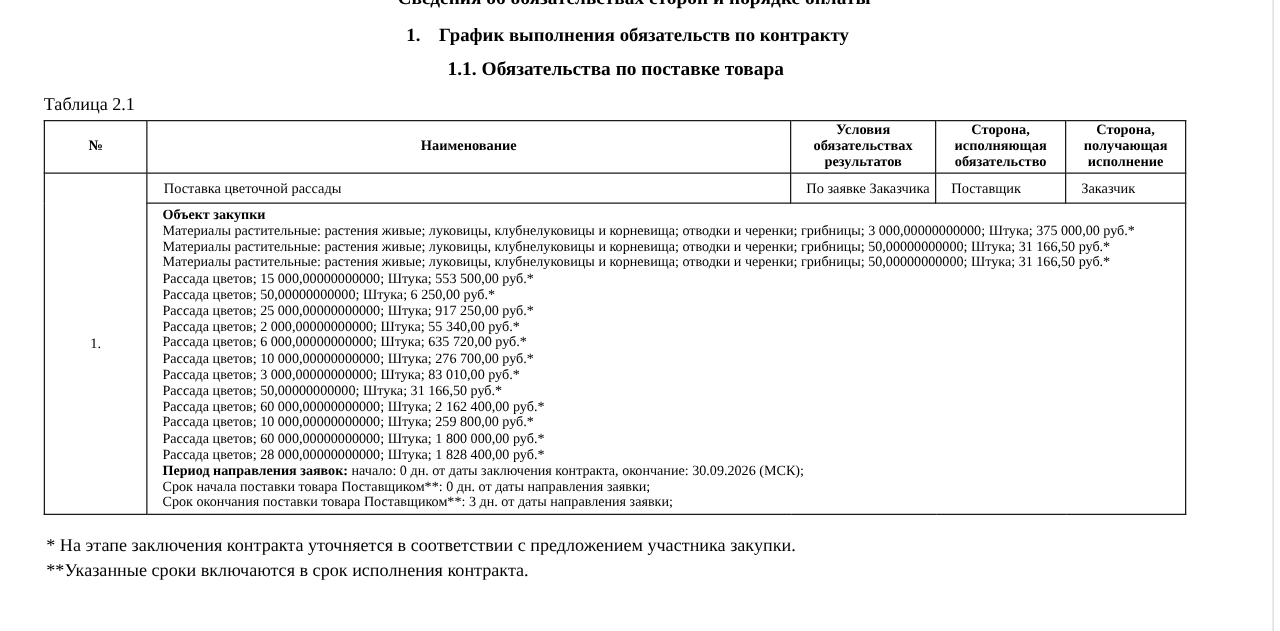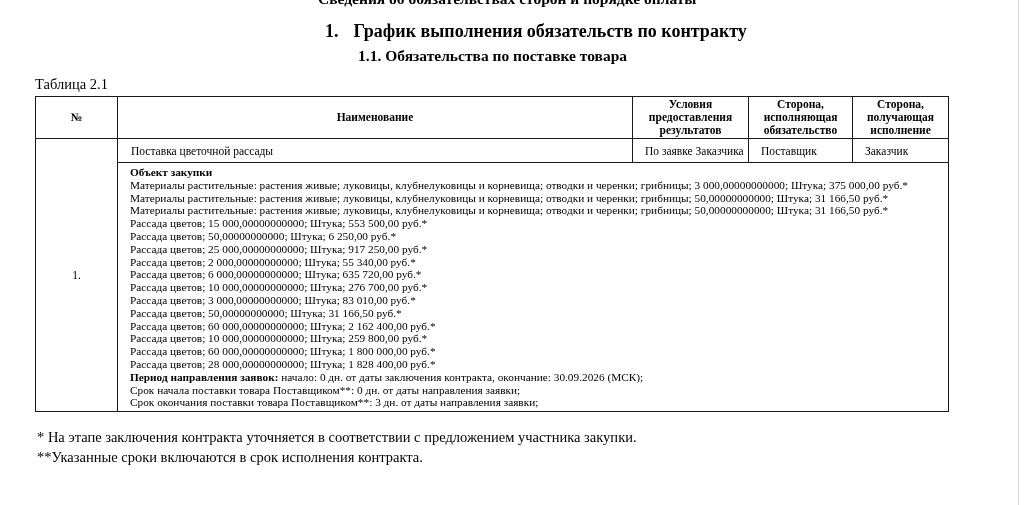--- a/index.html
+++ b/index.html
@@ -20,21 +20,21 @@
     left: 318px;
     font-size: 15.5px;
     font-weight: bold;
     white-space: nowrap;
   }
 
   .heading-1 {
     position: absolute;
     top: 21px;
     left: 325px;
-    font-size: 18px;
+    font-size: 15px;
     font-weight: bold;
     white-space: nowrap;
   }
   .heading-1 .num { margin-right: 15px; }
 
   .heading-2 {
     position: absolute;
     top: 47px;
     left: 358px;
     font-size: 15.5px;
@@ -133,21 +133,21 @@
       <col style="width:82px">
       <col style="width:515px">
       <col style="width:116px">
       <col style="width:104px">
       <col style="width:96px">
     </colgroup>
     <tbody>
       <tr>
         <th>№</th>
         <th>Наименование</th>
-        <th>Условия предоставления результатов</th>
+        <th>Условия обязательствах результатов</th>
         <th>Сторона, исполняющая обязательство</th>
         <th>Сторона, получающая исполнение</th>
       </tr>
       <tr>
         <td class="cell-number" rowspan="2">1.</td>
         <td class="cell-name">Поставка цветочной рассады</td>
         <td class="cell-conditions">По заявке Заказчика</td>
         <td class="cell-party">Поставщик</td>
         <td class="cell-party">Заказчик</td>
       </tr>

